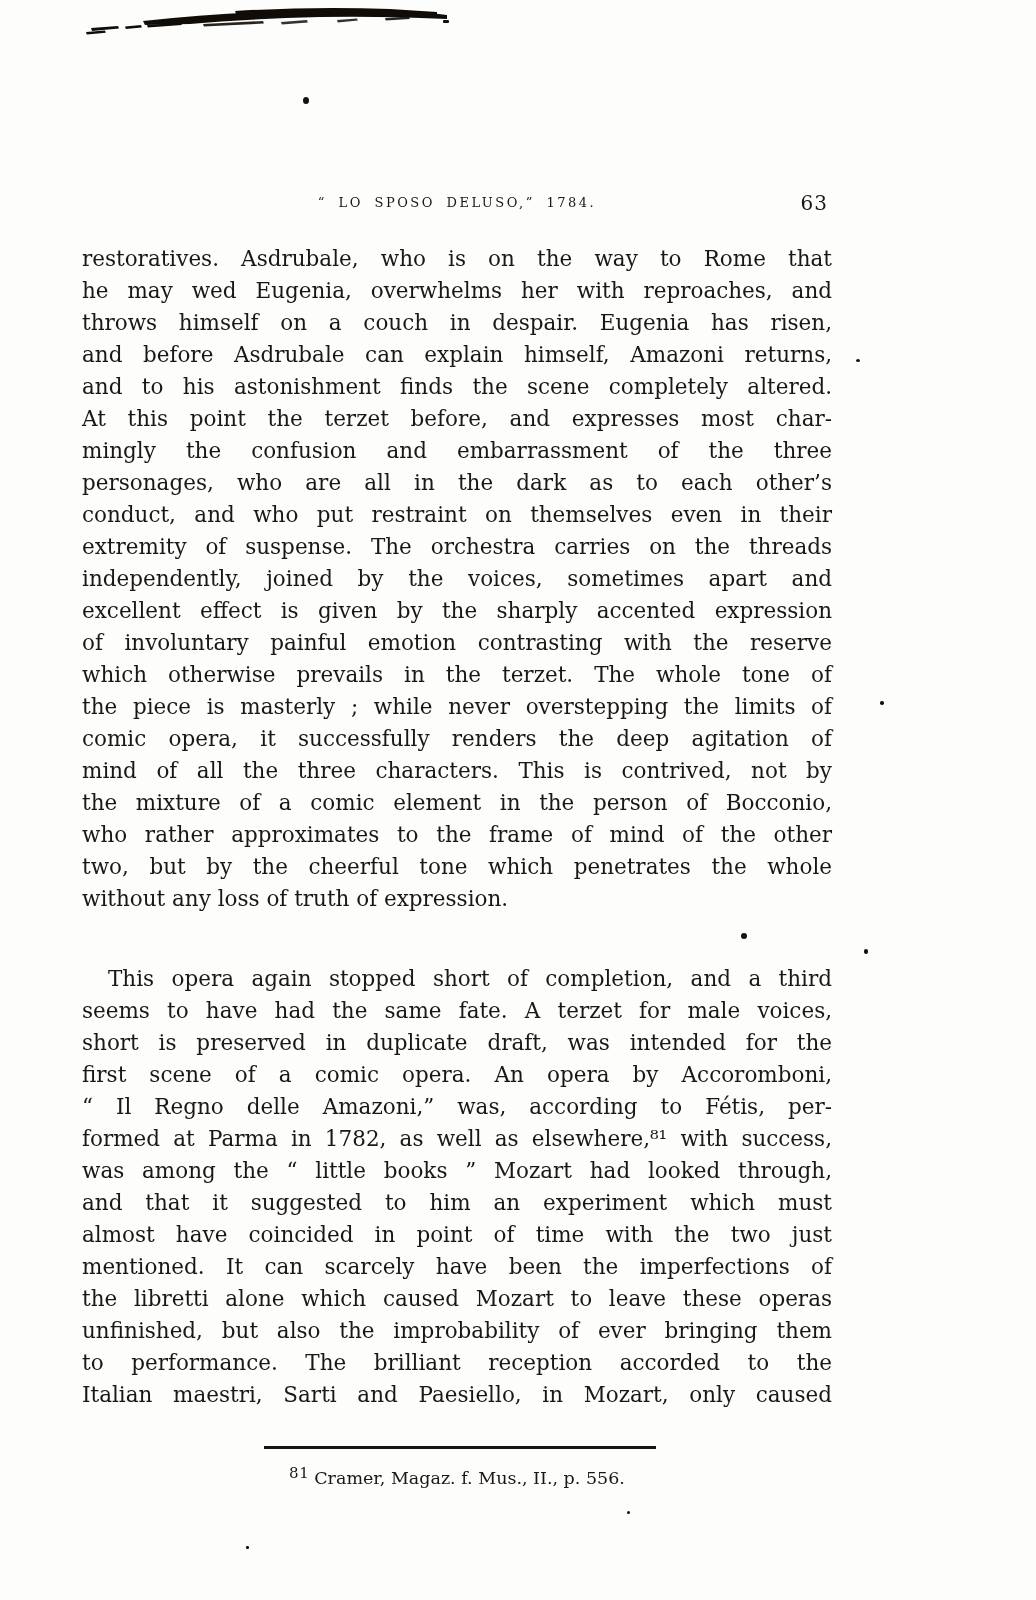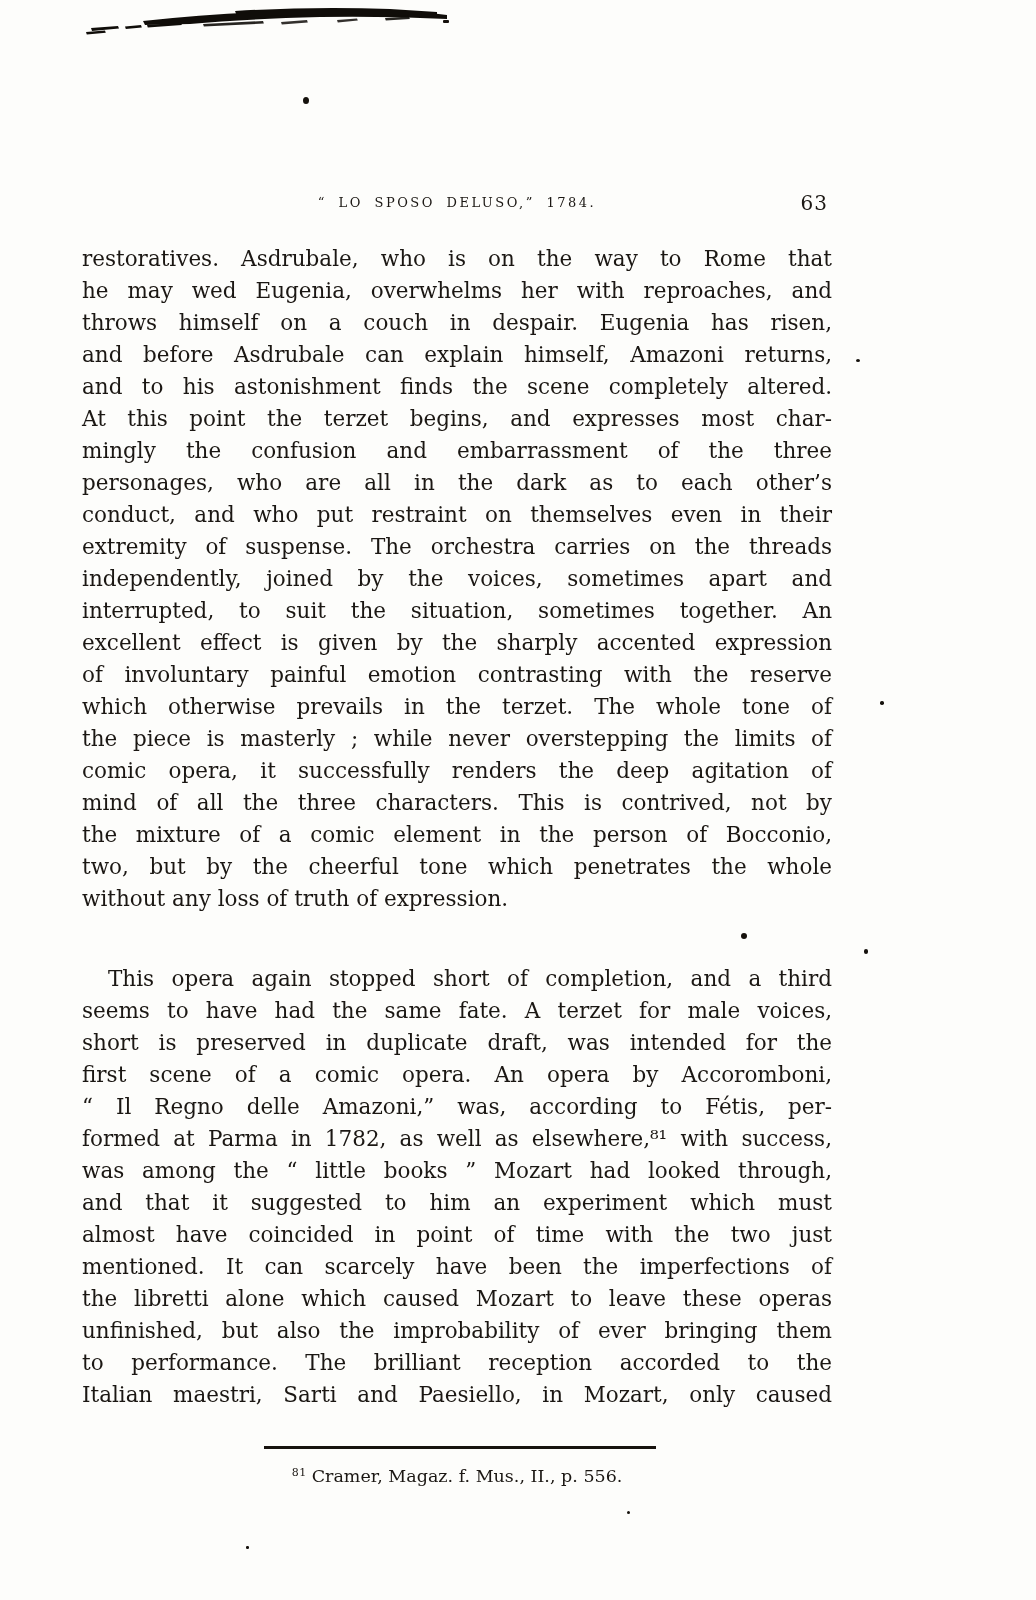--- a/index.html
+++ b/index.html
@@ -65,21 +65,21 @@
     background: #17130e;
   }
   .footnote {
     position: absolute;
     top: 1460px; left: 82px; width: 750px;
     text-align: center;
     font-size: 17.5px;
     line-height: 26px;
   }
   .footnote sup {
-    font-size: 11px;
+    font-size: 15px;
     vertical-align: 6px;
     margin-right: 5px;
     letter-spacing: 0.5px;
   }
 
   
   .smudge {
     position: absolute;
     top: 4px; left: 85px;
     width: 372px; height: 38px;
@@ -124,34 +124,34 @@
     <span class="header-title">“ LO SPOSO DELUSO,” 1784.</span>
     <span class="page-number">63</span>
   </header>
 
   <main class="text-block">
       <div class="line">restoratives.  Asdrubale, who is on the way to Rome that</div>
       <div class="line">he may wed Eugenia, overwhelms her with reproaches, and</div>
       <div class="line">throws himself on a couch in despair.  Eugenia has risen,</div>
       <div class="line">and before Asdrubale can explain himself, Amazoni returns,</div>
       <div class="line">and to his astonishment finds the scene completely altered.</div>
-      <div class="line">At this point the terzet begins, and expresses most char-</div>
+      <div class="line">At this point the terzet before, and expresses most char-</div>
       <div class="line">mingly the confusion and embarrassment of the three</div>
       <div class="line">personages, who are all in the dark as to each other’s</div>
       <div class="line">conduct, and who put restraint on themselves even in their</div>
       <div class="line">extremity of suspense.  The orchestra carries on the threads</div>
       <div class="line">independently, joined by the voices, sometimes apart and</div>
-      <div class="line">interrupted, to suit the situation, sometimes together.  An</div>
       <div class="line">excellent effect is given by the sharply accented expression</div>
       <div class="line">of involuntary painful emotion contrasting with the reserve</div>
       <div class="line">which otherwise prevails in the terzet.  The whole tone of</div>
       <div class="line">the piece is masterly ; while never overstepping the limits of</div>
       <div class="line">comic opera, it successfully renders the deep agitation of</div>
       <div class="line">mind of all the three characters.  This is contrived, not by</div>
       <div class="line">the mixture of a comic element in the person of Bocconio,</div>
+      <div class="line">who rather approximates to the frame of mind of the other</div>
       <div class="line">two, but by the cheerful tone which penetrates the whole</div>
       <div class="line para-end">without any loss of truth of expression.</div>
       <div class="line indent">This opera again stopped short of completion, and a third</div>
       <div class="line">seems to have had the same fate.  A terzet for male voices,</div>
       <div class="line">short is preserved in duplicate draft, was intended for the</div>
       <div class="line">first scene of a comic opera.  An opera by Accoromboni,</div>
       <div class="line">“ Il Regno delle Amazoni,” was, according to Fétis, per-</div>
       <div class="line">formed at Parma in 1782, as well as elsewhere,⁸¹ with success,</div>
       <div class="line">was among the “ little books ” Mozart had looked through,</div>
       <div class="line">and that it suggested to him an experiment which must</div>

